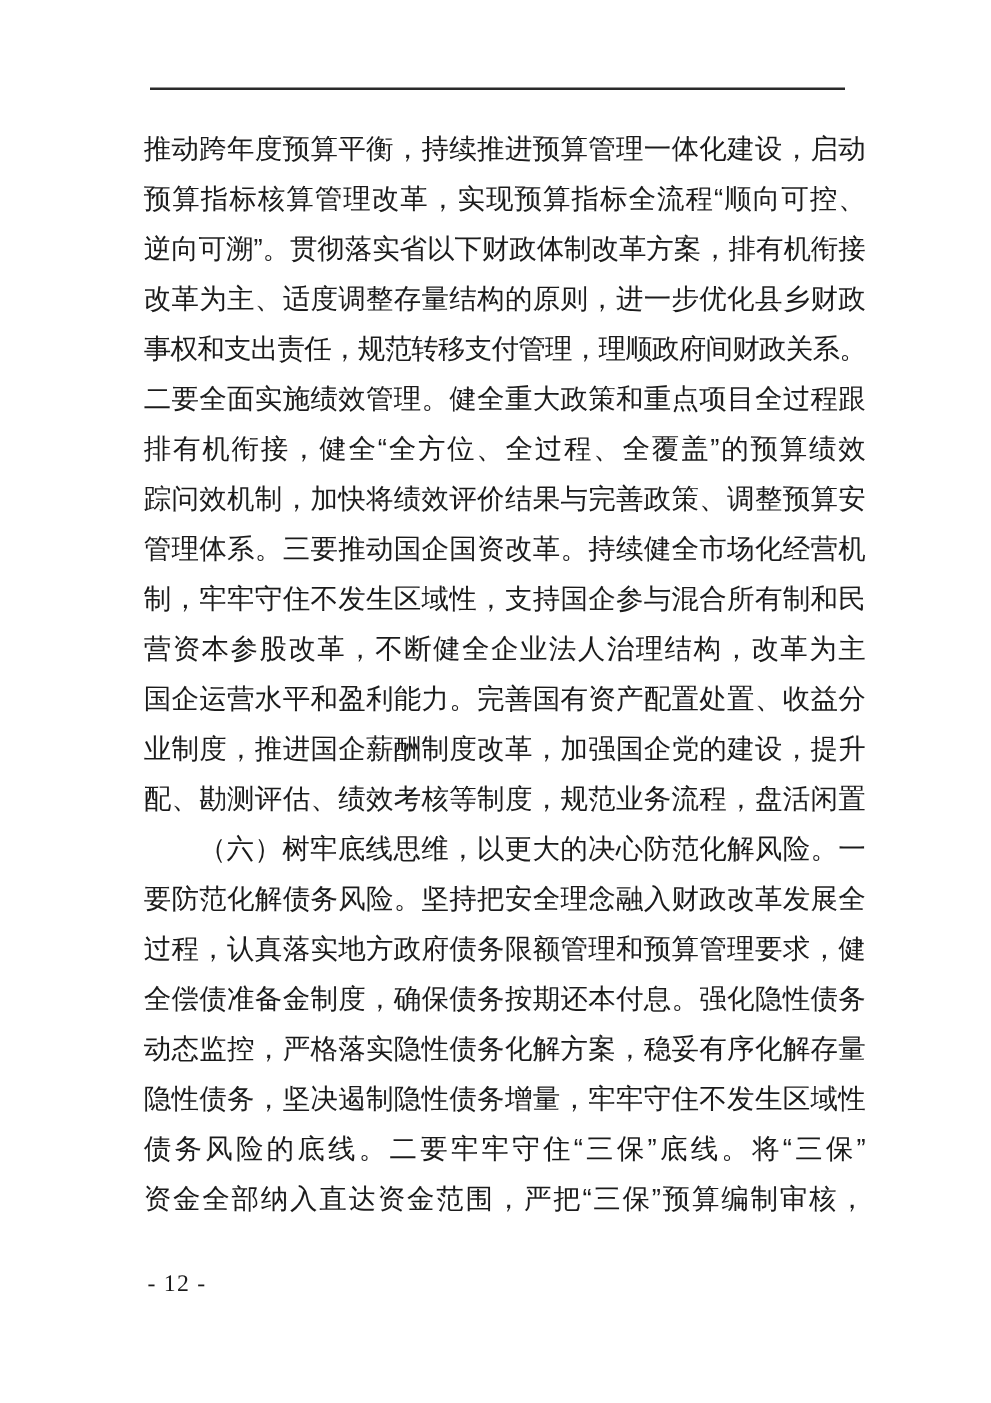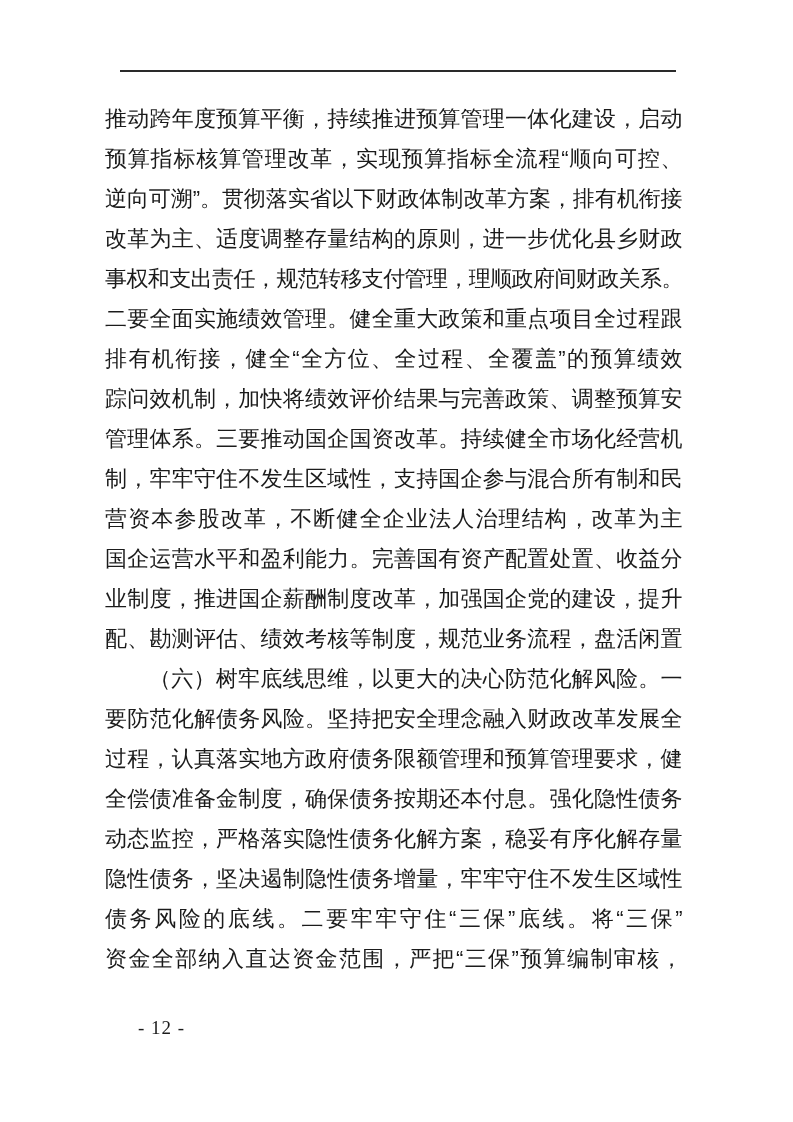--- a/index.html
+++ b/index.html
@@ -19,21 +19,21 @@
   .header-rule {
     position: absolute;
     left: 120px;
     top: 70px;
     width: 556px;
     height: 2px;
     background: #2a2a2a;
   }
   .textblock {
     position: absolute;
-    left: 105px;
+    left: 115px;
     top: 99px;
     width: 577px;
   }
   .line {
     height: 40px;
     line-height: 40px;
     font-size: 22px;
     letter-spacing: -0.6px;
     white-space: nowrap;
     text-align: justify;
@@ -53,21 +53,20 @@
   .page-number {
     position: absolute;
     left: 118px;
     top: 1016px;
     height: 24px;
     line-height: 24px;
     font-family: "Liberation Serif", serif;
     font-size: 19px;
     letter-spacing: 1px;
     color: #1b1b1b;
-    margin-left: 20px;
   }
 </style>
 </head>
 <body>
 
 <div class="page">
 
   <div class="header-rule"></div>
 
   <div class="textblock">

